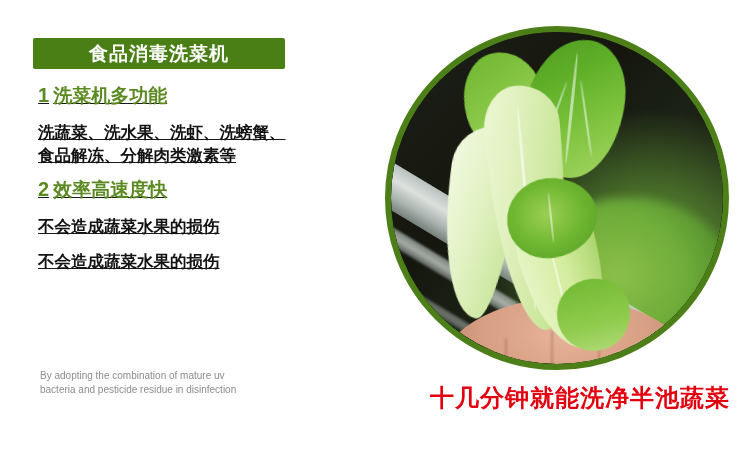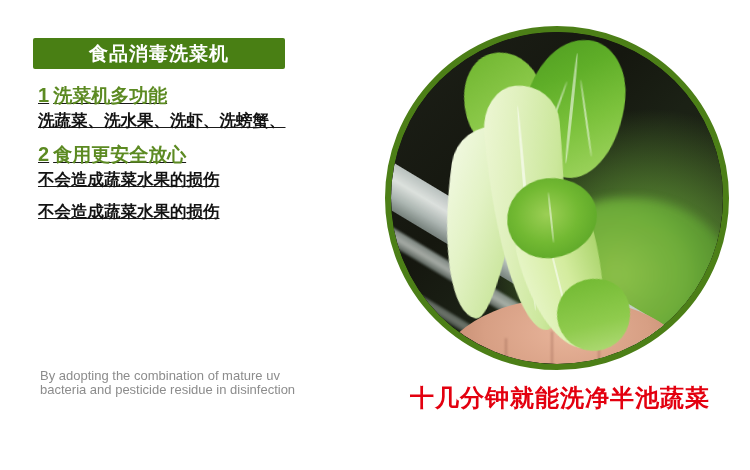--- a/index.html
+++ b/index.html
@@ -66,35 +66,35 @@
     font-size: 20px;
     font-weight: bold;
     color: #5c8a22;
     margin-right: 4px;
   }
   .feature-body {
     color: #131313;
     font-size: 16.5px;
     font-weight: bold;
     line-height: 23px;
-    margin-top: 0;
+    margin-top: 12px;
     letter-spacing: 0px;
   }
   .feature-body .line {
     display: block;
     white-space: nowrap;
   }
 
   #fine-print {
     position: absolute;
     left: 40px;
     top: 369px;
     width: 300px;
     color: #8c8c8c;
-    font-size: 13px;
+    font-size: 10px;
     line-height: 13.5px;
     font-family: "Liberation Sans", "DejaVu Sans", sans-serif;
   }
   #fine-print .line {
     display: block;
     white-space: nowrap;
   }
 
   
   #photo-circle {
@@ -263,21 +263,21 @@
     border-radius: 50%;
     filter: blur(0.5px);
   }
 
   
   #red-caption {
     position: absolute;
     left: 390px;
     top: 382px;
     width: 340px;
-    text-align: center;
+    text-align: right;
     color: #e3000f;
     font-size: 24px;
     font-weight: bold;
     letter-spacing: 1px;
     white-space: nowrap;
   }
 </style>
 </head>
 <body>
 
@@ -288,26 +288,27 @@
   </div>
 
   <div id="feature-list">
 
     <div class="feature-block">
       <div class="feature-head">
         <span class="feature-num">1</span><span>洗菜机多功能</span>
       </div>
       <div class="feature-body">
         <span class="line">洗蔬菜、洗水果、洗虾、洗螃蟹、</span>
+        <span class="line">食品解冻、分解肉类激素等</span>
       </div>
     </div>
 
     <div class="feature-block">
       <div class="feature-head">
-        <span class="feature-num">2</span><span>食用更安全放心</span>
+        <span class="feature-num">2</span><span>效率高速度快</span>
       </div>
       <div class="feature-body">
         <span class="line">不会造成蔬菜水果的损伤</span>
       </div>
     </div>
 
     <div class="feature-block">
       <div class="feature-body">
         <span class="line">不会造成蔬菜水果的损伤</span>
       </div>

